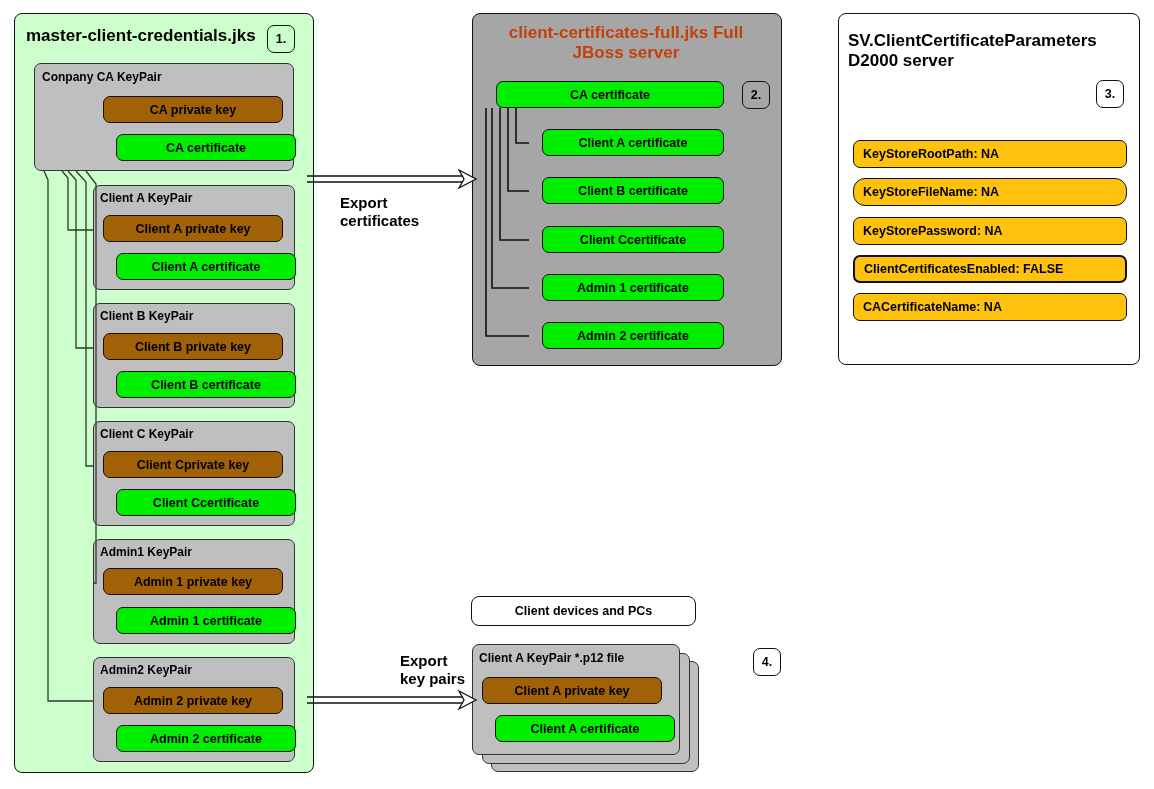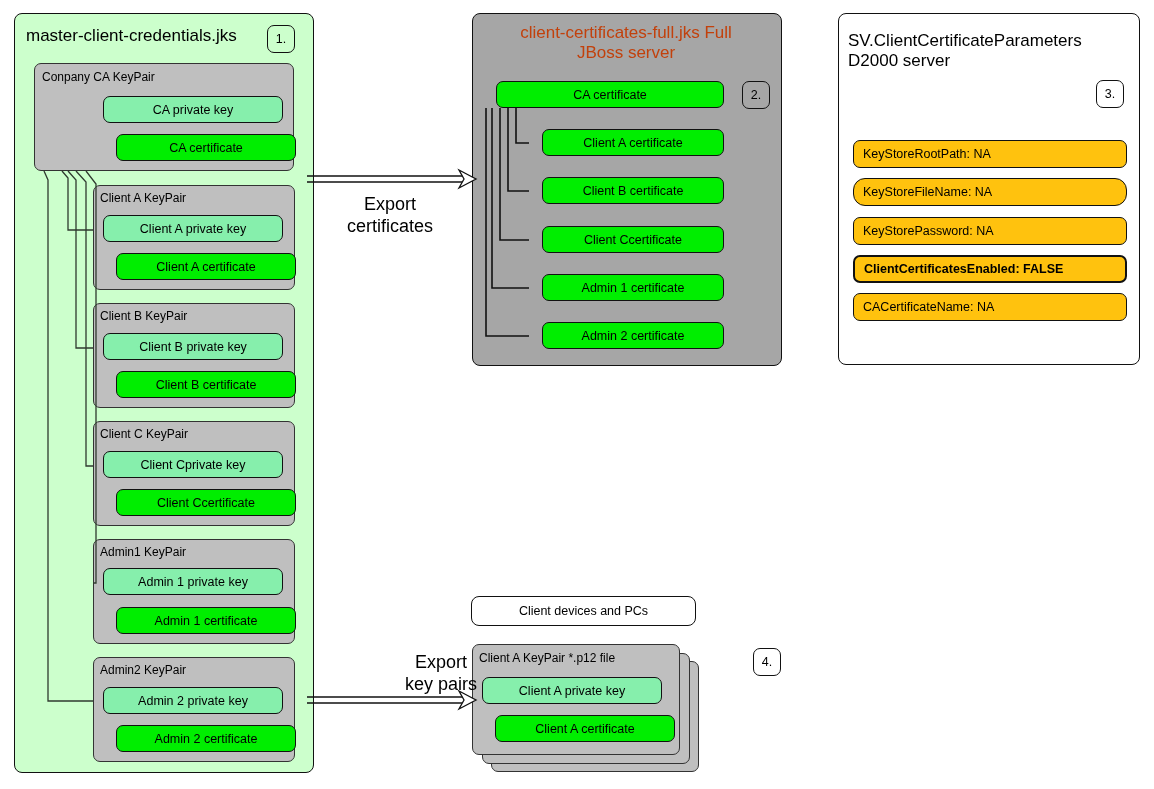--- a/index.html
+++ b/index.html
@@ -8,21 +8,21 @@
   }
   body {
     width: 1154px; height: 789px;
     position: relative;
     overflow: hidden;
     font-family: "Liberation Sans", sans-serif;
   }
   .canvas { position: absolute; left: 0; top: 0; width: 1154px; height: 789px; }
 
   
-  .abs { position: absolute; box-sizing: border-box; }
+  .abs { position: absolute; box-sizing: border-box; font-weight: bold; }
 
   .panel-green {
     background: #ccffcc;
     border: 1.5px solid #111;
     border-radius: 8px;
   }
   .panel-gray {
     background: #a6a6a6;
     border: 1.5px solid #111;
     border-radius: 8px;
@@ -42,21 +42,21 @@
   .bar {
     border: 1.5px solid #111;
     border-radius: 7px;
     display: flex;
     align-items: center;
     justify-content: center;
     font-size: 12.5px;
     color: #000;
     white-space: nowrap;
   }
-  .bar-key { background: #86efac; }
+  .bar-key { background: #a16207; }
   .bar-cert { background: #00ee00; margin-left: 13px; }
 
   .bar-param {
     background: #ffc20e;
     border: 1.5px solid #111;
     border-radius: 7px;
     display: flex;
     align-items: center;
     justify-content: flex-start;
     padding-left: 9px;
@@ -90,23 +90,23 @@
     border: 1.5px solid #111;
     border-radius: 7px;
     display: flex;
     align-items: center;
     justify-content: center;
     font-size: 12.5px;
     color: #000;
   }
 
   .edge-label {
-    font-size: 18px;
-    color: #000;
-    text-align: center;
+    font-size: 15px;
+    color: #000;
+    text-align: left;
     line-height: 1.2;
     white-space: pre-line;
   }
 
   .plain-box {
     background: #ffffff;
     border: 1.5px solid #111;
     border-radius: 8px;
     display: flex;
     align-items: center;

